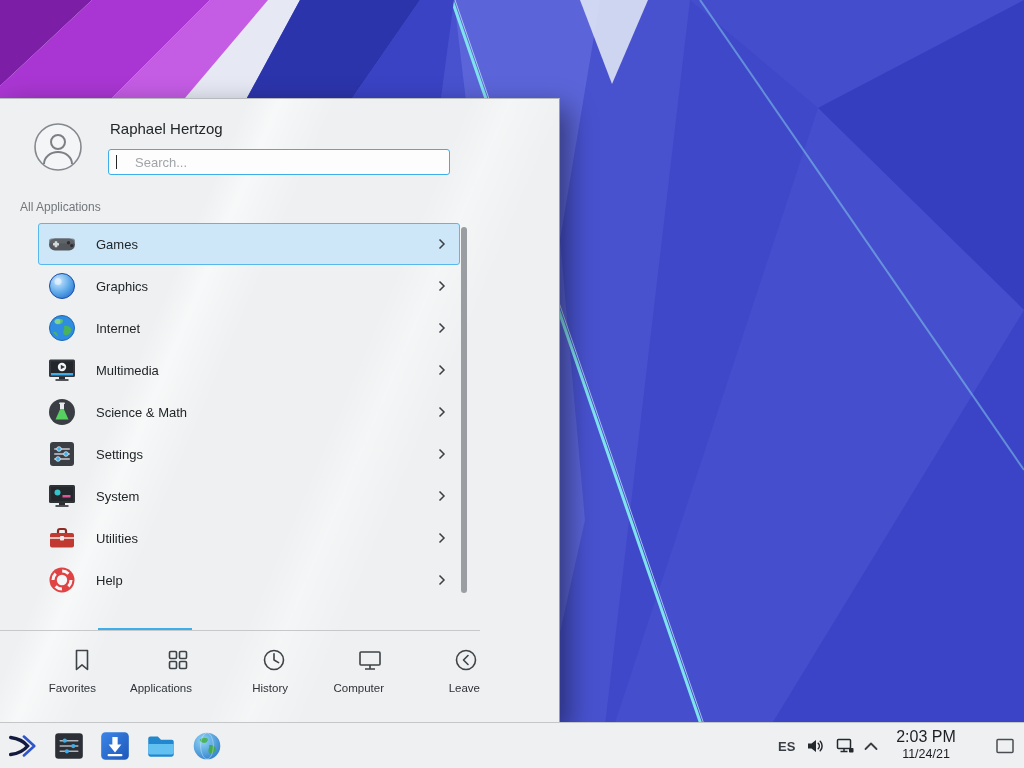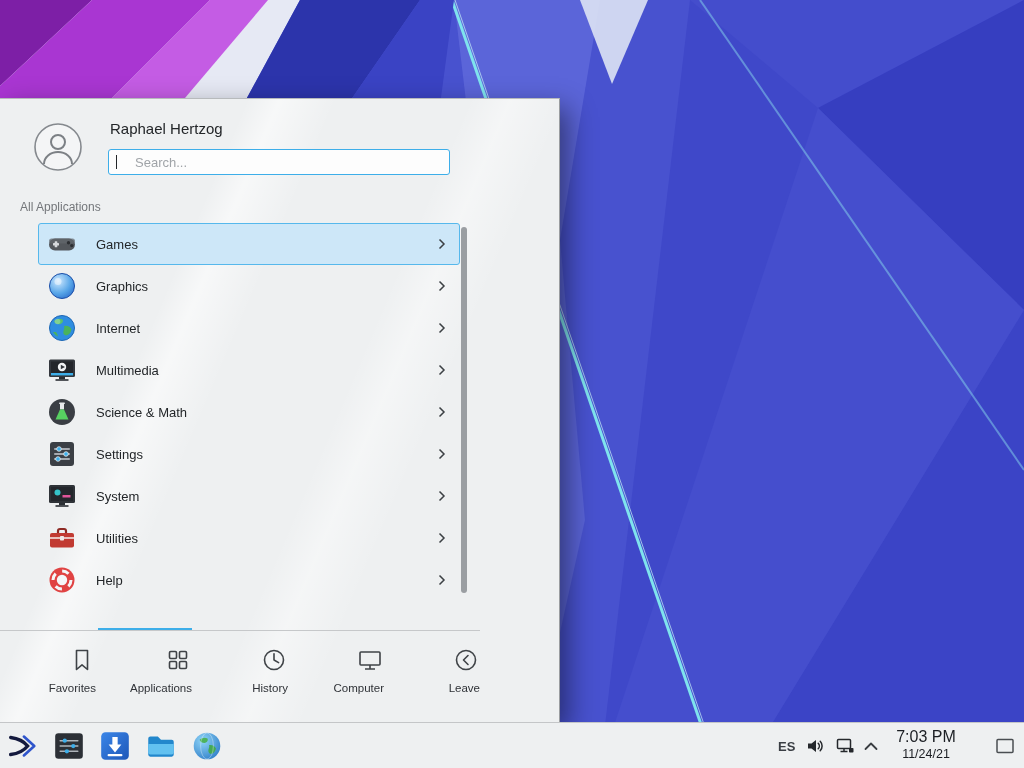--- a/index.html
+++ b/index.html
@@ -374,21 +374,21 @@
     </svg>
   </div>
 
   <div class="tray-icon" style="left:864px">
     <svg width="14" height="9" viewBox="0 0 14 9">
       <polyline points="1.5,7 7,1.5 12.5,7" fill="none" stroke="#3a3e42" stroke-width="1.8" stroke-linecap="round" stroke-linejoin="round"></polyline>
     </svg>
   </div>
 
   <div class="clock">
-    <div class="time">7:03 PM</div>
+    <div class="time">2:03 PM</div>
     <div class="date">11/24/21</div>
   </div>
 
   <div class="show-desktop">
     <svg width="20" height="18" viewBox="0 0 20 18">
       <rect x="2" y="2.5" width="16" height="13" rx="1" fill="none" stroke="#4a4e52" stroke-width="1.5"></rect>
     </svg>
   </div>
 
 </div>

